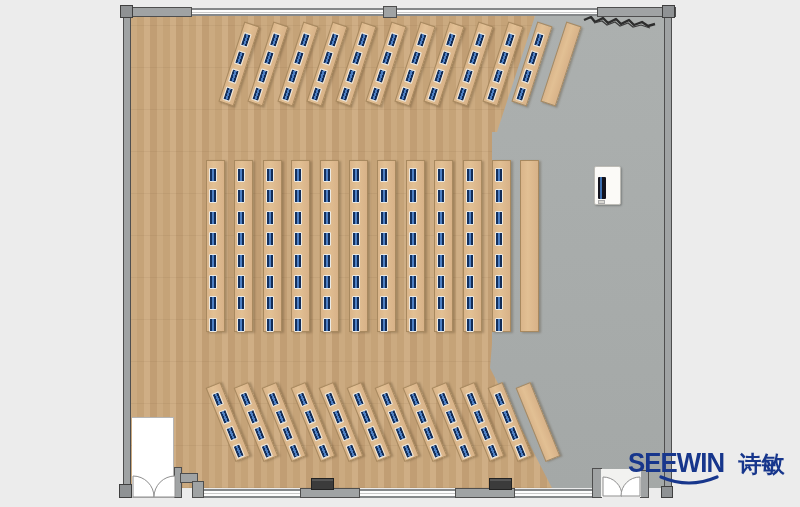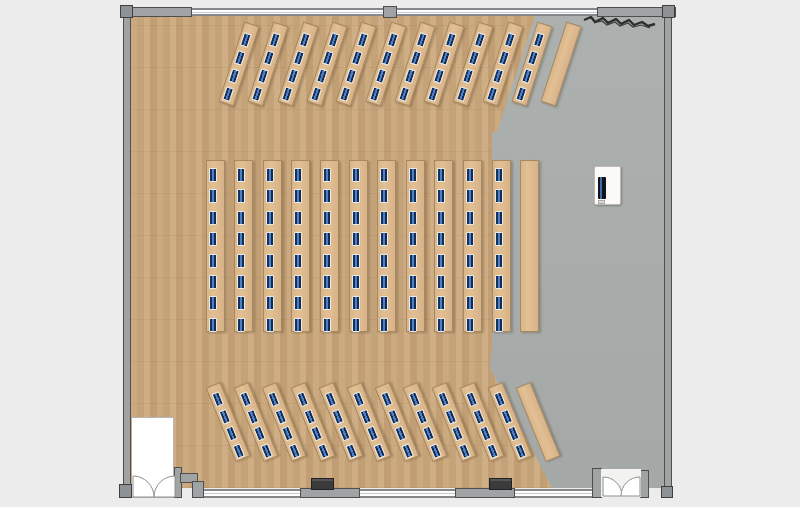--- a/index.html
+++ b/index.html
@@ -344,14 +344,21 @@
   <div class="abs wall-unit" style="left:489px;top:478px;"></div>
 
   <svg class="abs" style="left:0;top:0;" width="800" height="507">
     <rect x="601" y="469" width="40" height="28" fill="#f2f2f0"></rect>
     <path d="M133,497 L133,476 A21,21 0 0 1 154,497 Z" fill="#ffffff" stroke="#8f8f8f"></path>
     <path d="M175,497 L175,476 A21,21 0 0 0 154,497 Z" fill="#ffffff" stroke="#8f8f8f"></path>
     <path d="M603,496 L603,477 A19,19 0 0 1 622,496 Z" fill="#ffffff" stroke="#8f8f8f"></path>
     <path d="M640,496 L640,477 A19,19 0 0 0 621,496 Z" fill="#ffffff" stroke="#8f8f8f"></path>
   </svg>
 
+  <div class="abs logo">
+    <span class="logo-latin">SEEWIN</span>
+    <svg class="smile" width="62" height="16">
+      <path d="M3,3 Q31,15 59,3" fill="none" stroke="#17368c" stroke-width="3.2" stroke-linecap="round"></path>
+    </svg>
+    <span class="logo-cn">诗敏</span>
+  </div>
 
 </div>
 
 </body></html>

